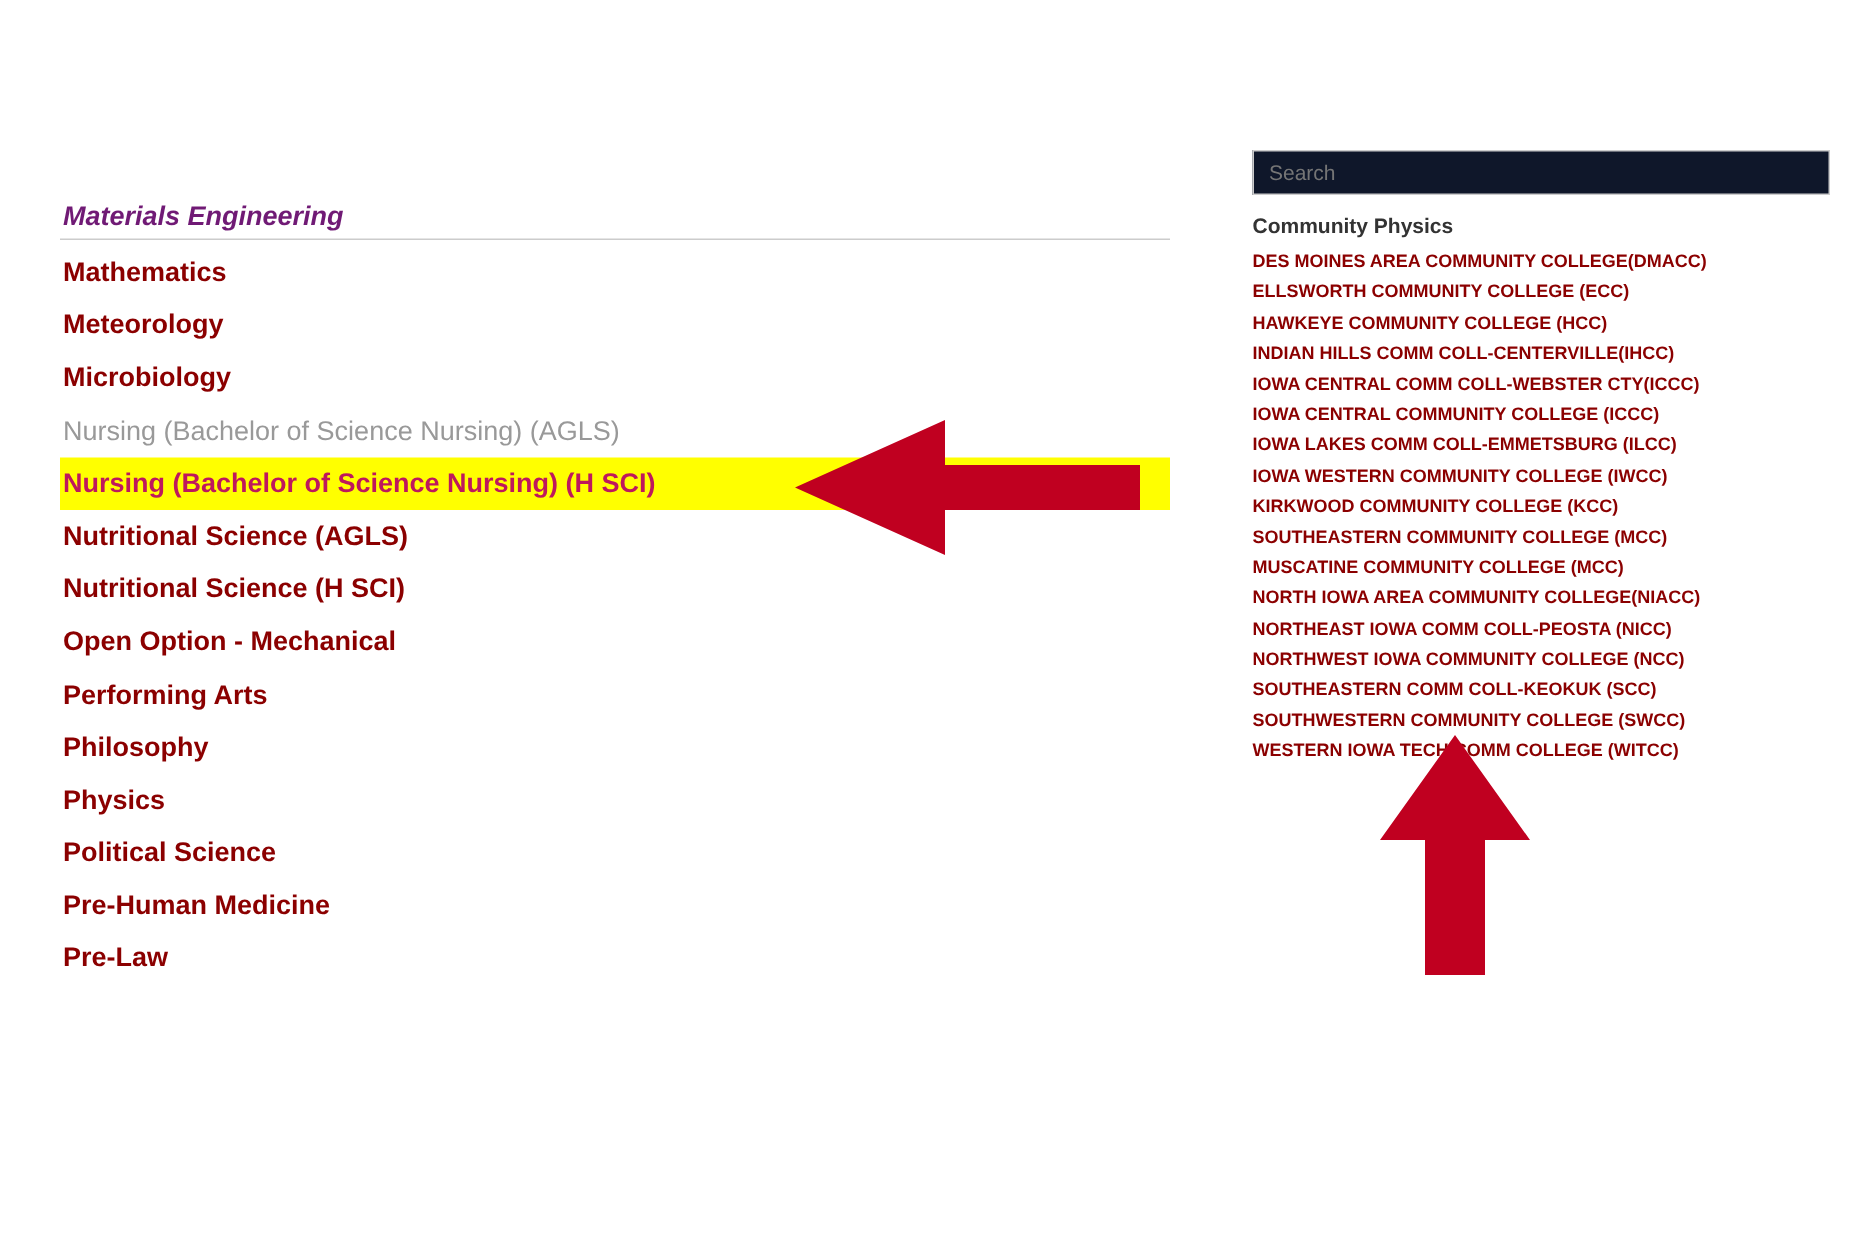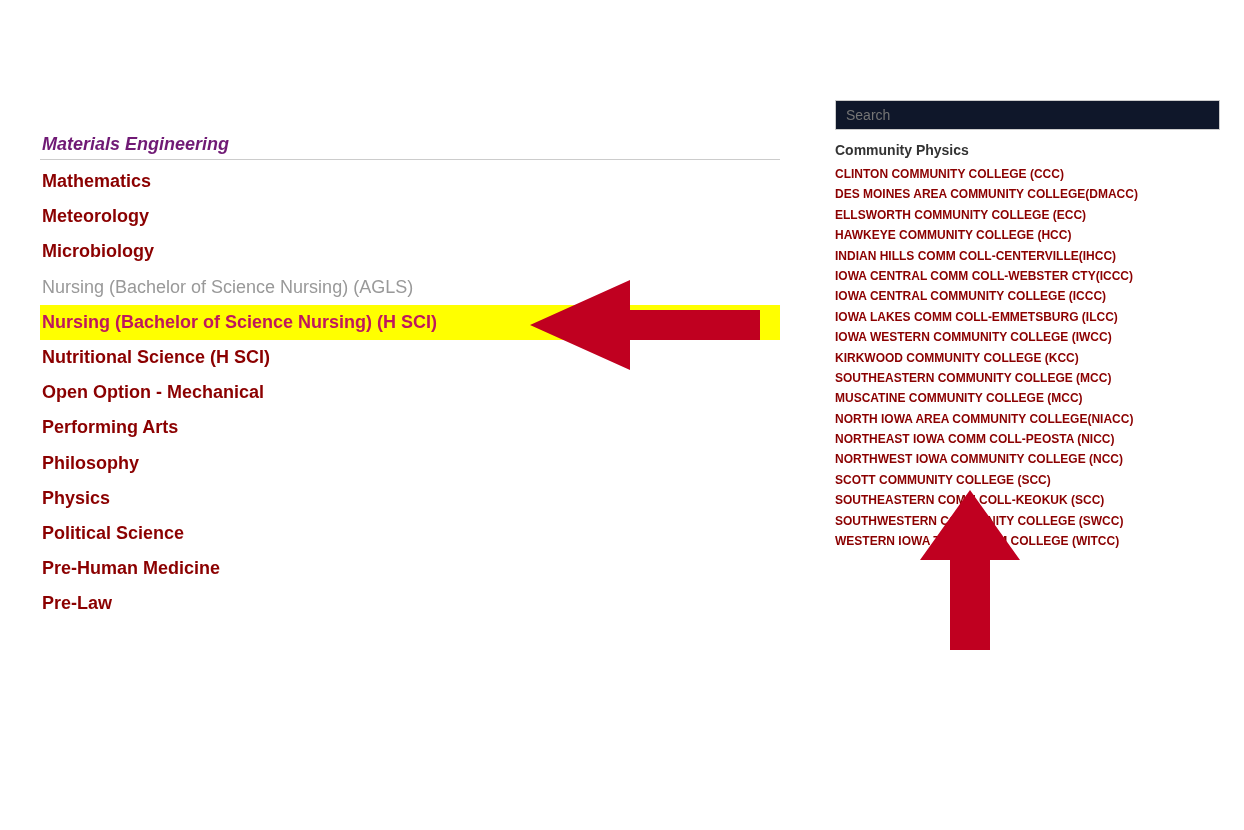--- a/index.html
+++ b/index.html
@@ -103,51 +103,50 @@
   <div style="font-size:18px; font-weight:bold; color:#701a75; font-style:italic; padding: 4px 2px 4px 2px;">
     <span>Materials Engineering</span>
   </div>
   <hr class="major-list-separator">
   <div id="major-items-container">
       <a href="#" class="major-item">Mathematics</a>
       <a href="#" class="major-item">Meteorology</a>
       <a href="#" class="major-item">Microbiology</a>
       <a href="#" class="major-item grayed">Nursing (Bachelor of Science Nursing) (AGLS)</a>
       <a href="#" class="major-item highlighted">Nursing (Bachelor of Science Nursing) (H SCI)</a>
+      <a href="#" class="major-item">Nutritional Science (AGLS)</a>
       <a href="#" class="major-item">Nutritional Science (H SCI)</a>
       <a href="#" class="major-item">Open Option - Mechanical</a>
       <a href="#" class="major-item">Performing Arts</a>
       <a href="#" class="major-item">Philosophy</a>
       <a href="#" class="major-item">Physics</a>
       <a href="#" class="major-item">Political Science</a>
       <a href="#" class="major-item">Pre-Human Medicine</a>
       <a href="#" class="major-item">Pre-Law</a>
     </div>
 </div>
 
 <div class="right-panel">
   <input class="search-box" type="text" placeholder="Search" style="">
   <div class="section-title">Community Physics</div>
   <div id="colleges-container">
-      <a href="#" class="college-item">CLINTON COMMUNITY COLLEGE (CCC)</a>
       <a href="#" class="college-item">DES MOINES AREA COMMUNITY COLLEGE(DMACC)</a>
       <a href="#" class="college-item">ELLSWORTH COMMUNITY COLLEGE (ECC)</a>
       <a href="#" class="college-item">HAWKEYE COMMUNITY COLLEGE (HCC)</a>
       <a href="#" class="college-item">INDIAN HILLS COMM COLL-CENTERVILLE(IHCC)</a>
       <a href="#" class="college-item">IOWA CENTRAL COMM COLL-WEBSTER CTY(ICCC)</a>
       <a href="#" class="college-item">IOWA CENTRAL COMMUNITY COLLEGE (ICCC)</a>
       <a href="#" class="college-item">IOWA LAKES COMM COLL-EMMETSBURG (ILCC)</a>
       <a href="#" class="college-item">IOWA WESTERN COMMUNITY COLLEGE (IWCC)</a>
       <a href="#" class="college-item">KIRKWOOD COMMUNITY COLLEGE (KCC)</a>
       <a href="#" class="college-item">SOUTHEASTERN COMMUNITY COLLEGE (MCC)</a>
       <a href="#" class="college-item">MUSCATINE COMMUNITY COLLEGE (MCC)</a>
       <a href="#" class="college-item">NORTH IOWA AREA COMMUNITY COLLEGE(NIACC)</a>
       <a href="#" class="college-item">NORTHEAST IOWA COMM COLL-PEOSTA (NICC)</a>
       <a href="#" class="college-item">NORTHWEST IOWA COMMUNITY COLLEGE (NCC)</a>
-      <a href="#" class="college-item">SCOTT COMMUNITY COLLEGE (SCC)</a>
       <a href="#" class="college-item">SOUTHEASTERN COMM COLL-KEOKUK (SCC)</a>
       <a href="#" class="college-item">SOUTHWESTERN COMMUNITY COLLEGE (SWCC)</a>
       <a href="#" class="college-item">WESTERN IOWA TECH COMM COLLEGE (WITCC)</a>
     </div>
 </div>
 
 <svg class="arrow-svg-left" width="230" height="90" viewBox="0 0 230 90">
 
   <polygon points="0,45 100,0 100,30 230,30 230,60 100,60 100,90" fill="#c00020"></polygon>
 </svg>

